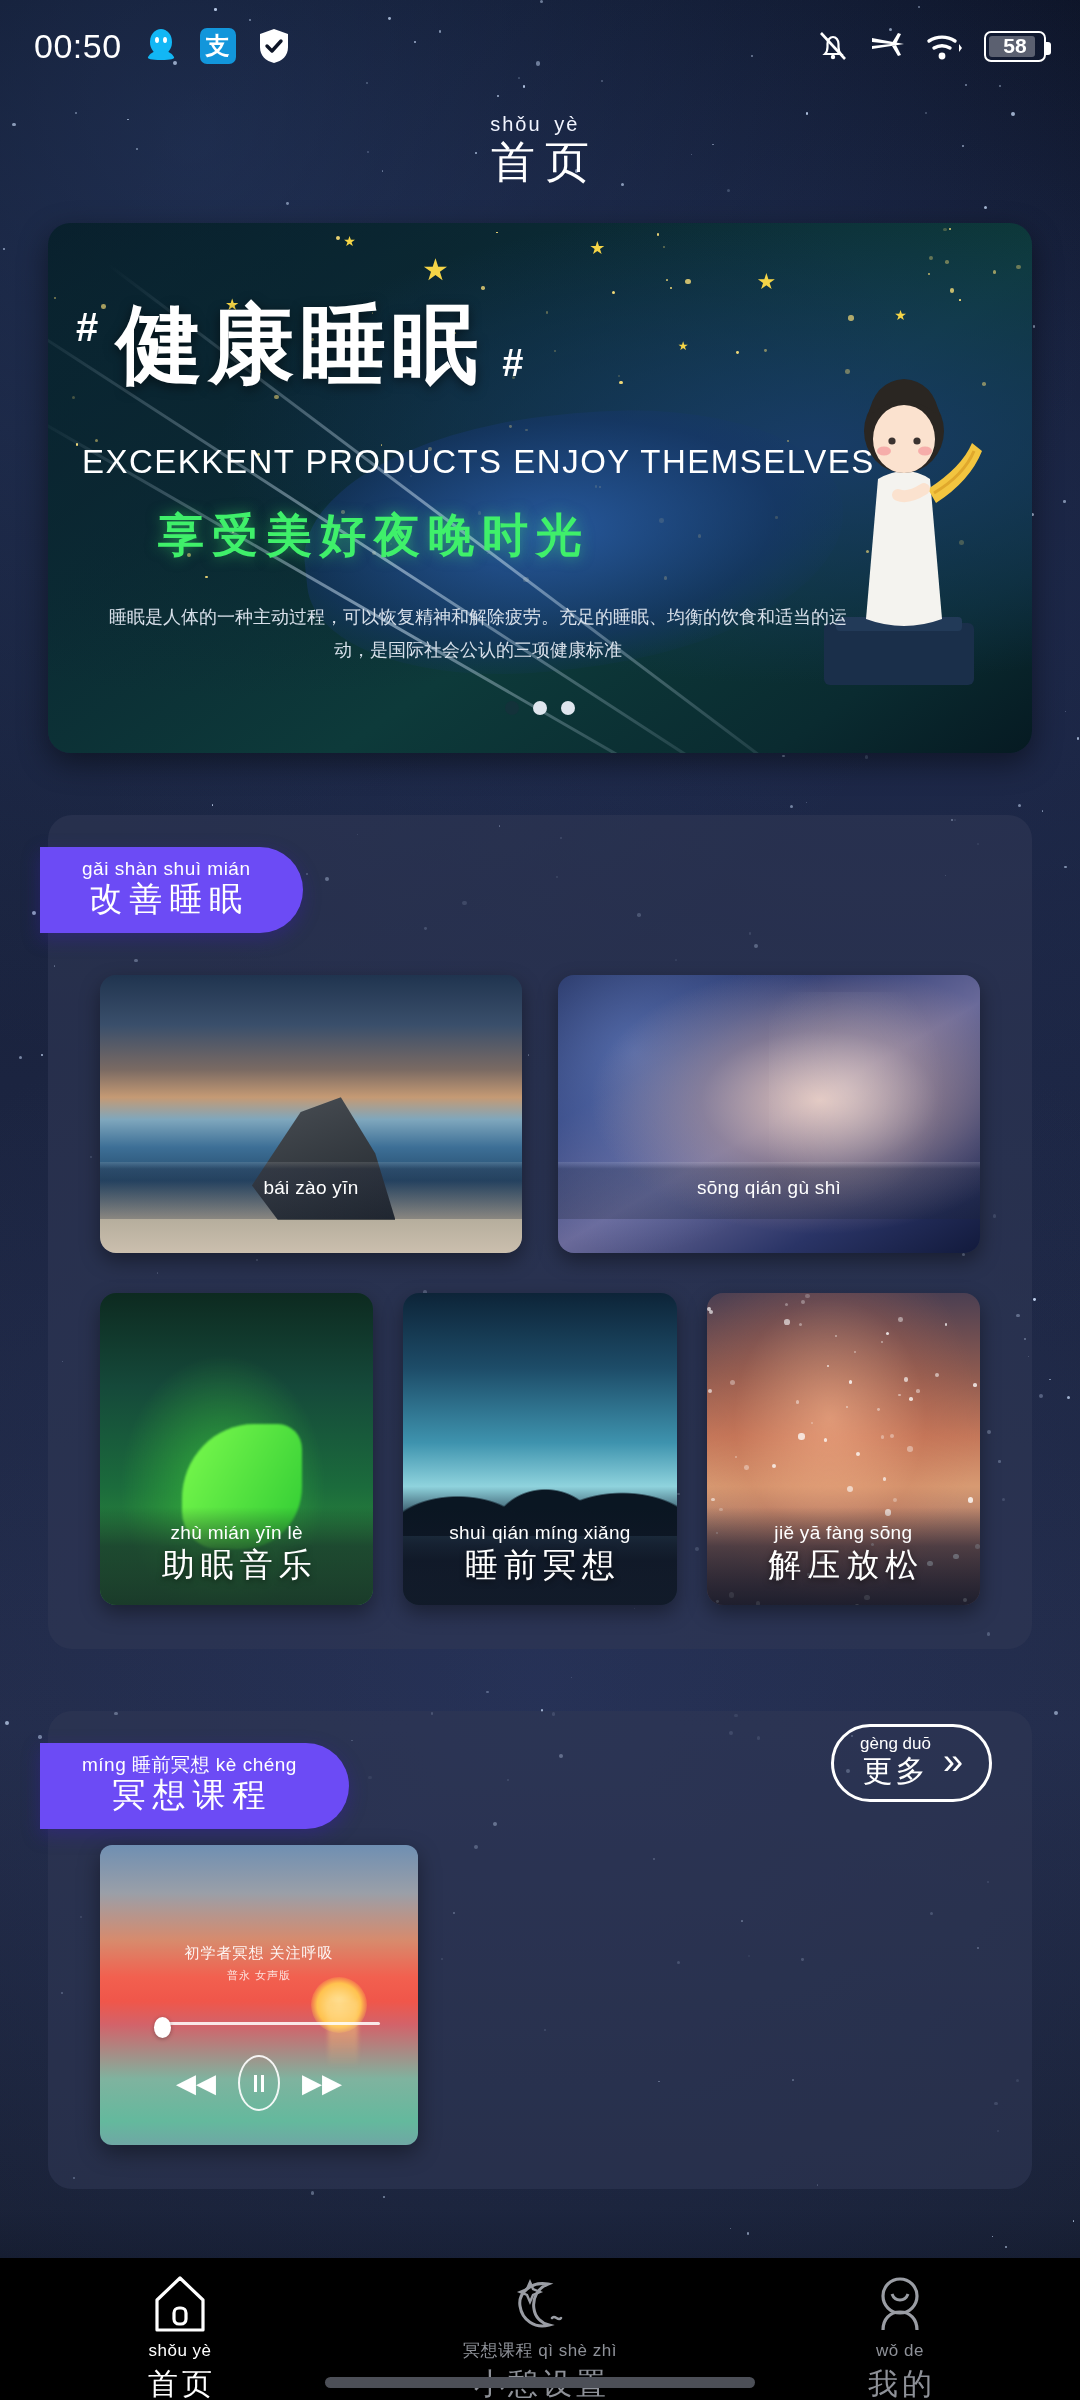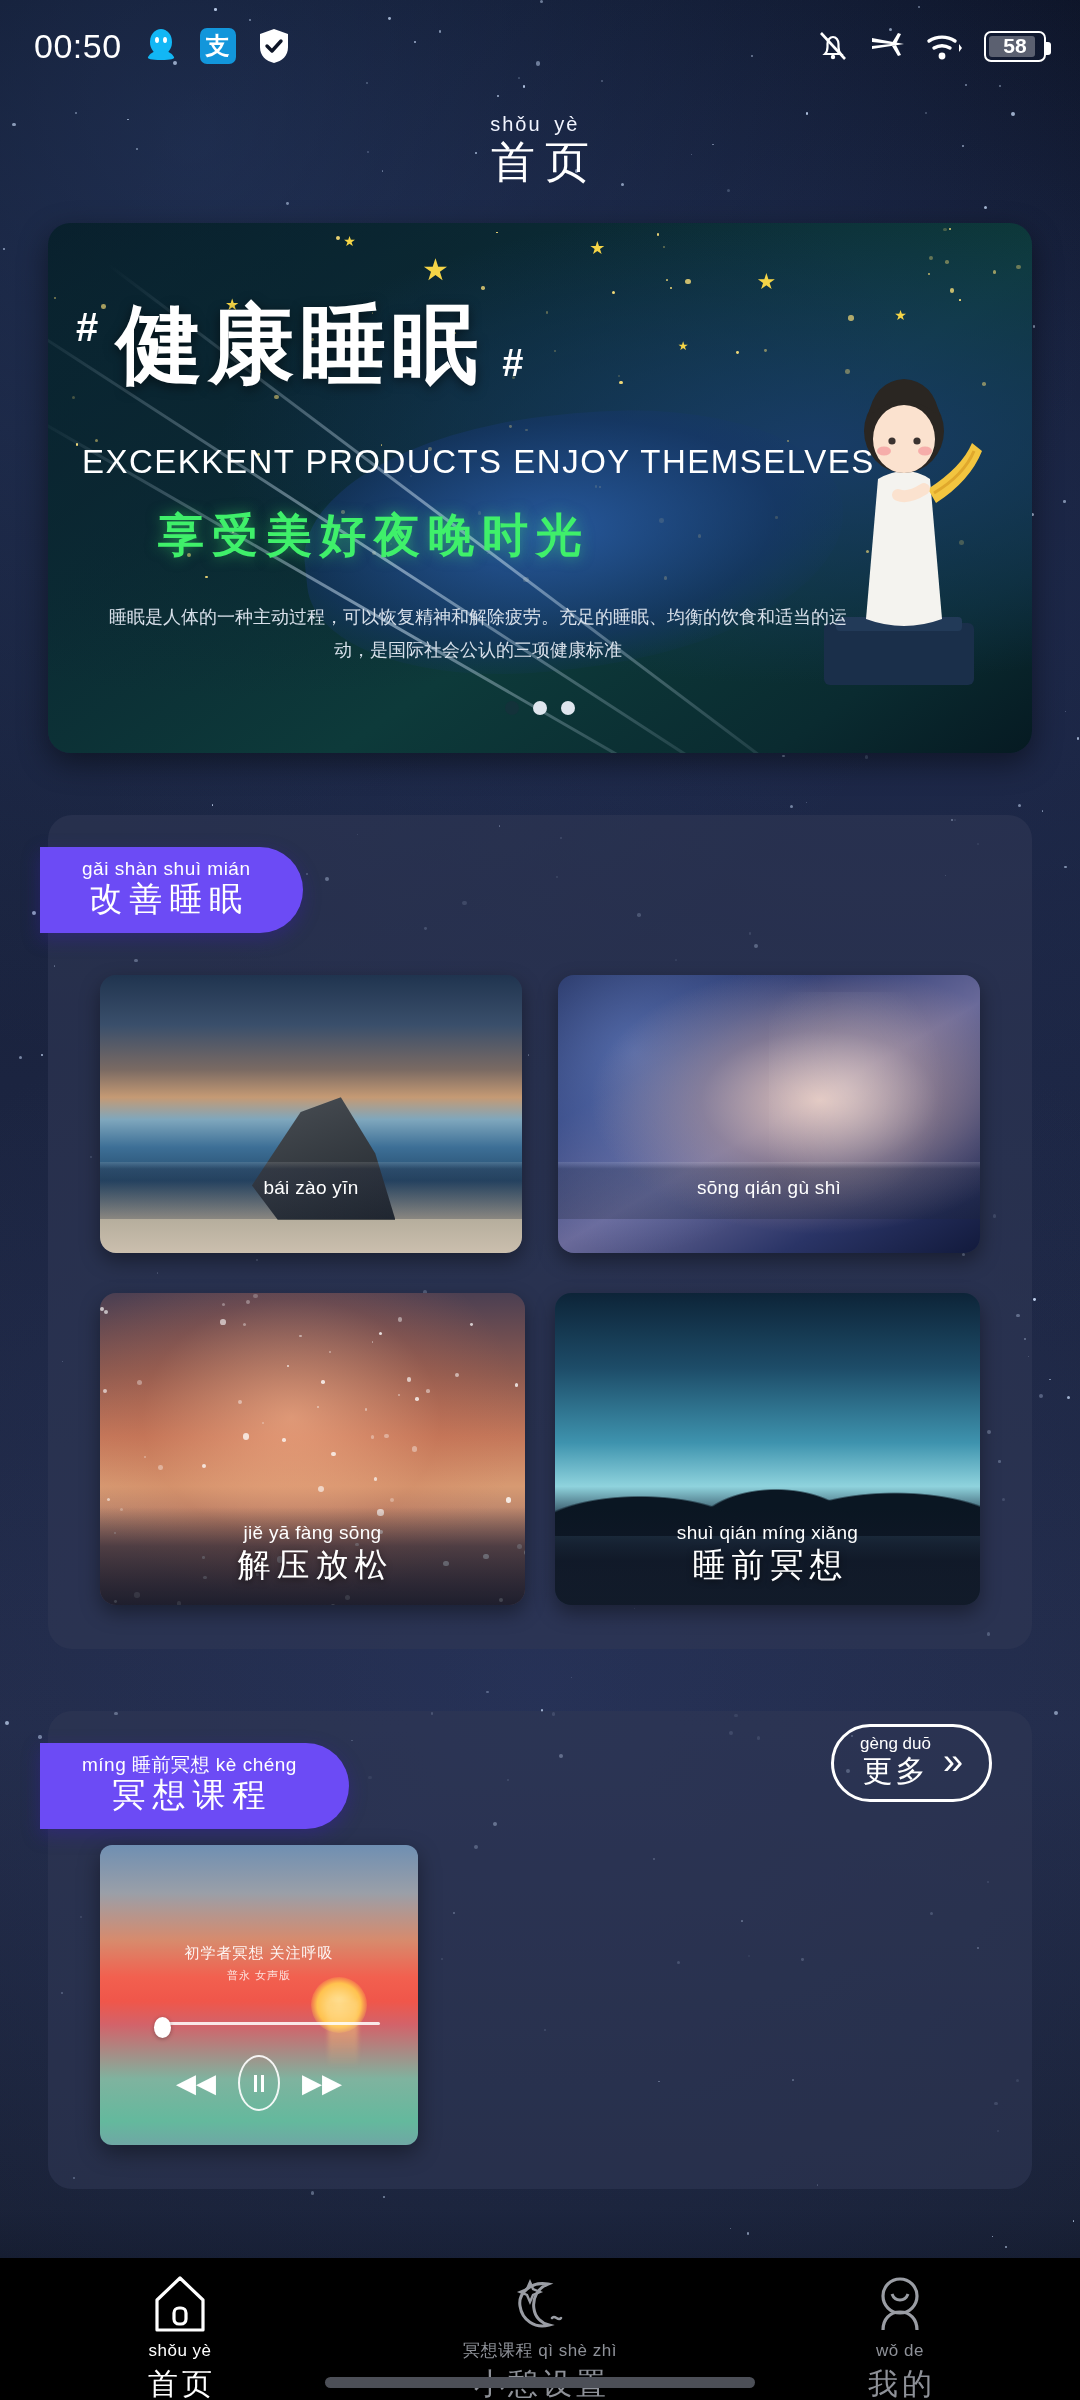--- a/index.html
+++ b/index.html
@@ -738,20 +738,34 @@
       <div class="card c-big">
         <div class="art-woman"></div>
         <div class="cap">
           <div class="py">sōng qián  gù   shì</div>
         </div>
       </div>
     </div>
 
     <div class="row3">
       <div class="card c-sm">
+        <div class="art-sprout"></div>
+        <div class="cap">
+          <div class="py">zhù mián yīn   lè</div>
+          <div class="hz">助眠音乐</div>
+        </div>
+      </div>
+      <div class="card c-sm">
+        <div class="art-forest"></div>
+        <div class="cap">
+          <div class="py">shuì qián míng xiǎng</div>
+          <div class="hz">睡前冥想</div>
+        </div>
+      </div>
+      <div class="card c-sm">
         <div class="art-winter"></div>
         <div class="stars snow" id="snowfall">
             <i style="left:3.32%;top:98.33%;width:2.9px;height:2.9px;opacity:0.67"></i>
             <i style="left:99.86%;top:82.49%;width:4.3px;height:4.3px;opacity:0.77"></i>
             <i style="left:57.54%;top:96.73%;width:5.6px;height:5.6px;opacity:0.50"></i>
             <i style="left:95.50%;top:65.49%;width:5.4px;height:5.4px;opacity:0.94"></i>
             <i style="left:1.57%;top:65.57%;width:3.7px;height:3.7px;opacity:0.63"></i>
             <i style="left:97.55%;top:28.98%;width:3.7px;height:3.7px;opacity:0.89"></i>
             <i style="left:43.99%;top:23.19%;width:2.1px;height:2.1px;opacity:0.90"></i>
             <i style="left:66.93%;top:45.05%;width:4.4px;height:4.4px;opacity:0.42"></i>
@@ -806,27 +820,20 @@
             <i style="left:33.75%;top:9.69%;width:3.0px;height:3.0px;opacity:0.43"></i>
             <i style="left:51.12%;top:36.10%;width:1.9px;height:1.9px;opacity:0.57"></i>
             <i style="left:42.87%;top:46.52%;width:3.4px;height:3.4px;opacity:0.86"></i>
             <i style="left:28.67%;top:3.14%;width:3.2px;height:3.2px;opacity:0.38"></i>
           </div>
         <div class="cap">
           <div class="py">jiě   yā  fàng sōng</div>
           <div class="hz">解压放松</div>
         </div>
       </div>
-      <div class="card c-sm">
-        <div class="art-forest"></div>
-        <div class="cap">
-          <div class="py">shuì qián míng xiǎng</div>
-          <div class="hz">睡前冥想</div>
-        </div>
-      </div>
     </div>
   </div>
 
   <div class="panel">
     <div class="sec-head">
       <div class="badge">
         <div class="py">míng 睡前冥想  kè  chéng</div>
         <div class="hz">冥想课程</div>
       </div>
       <div class="more-btn">

